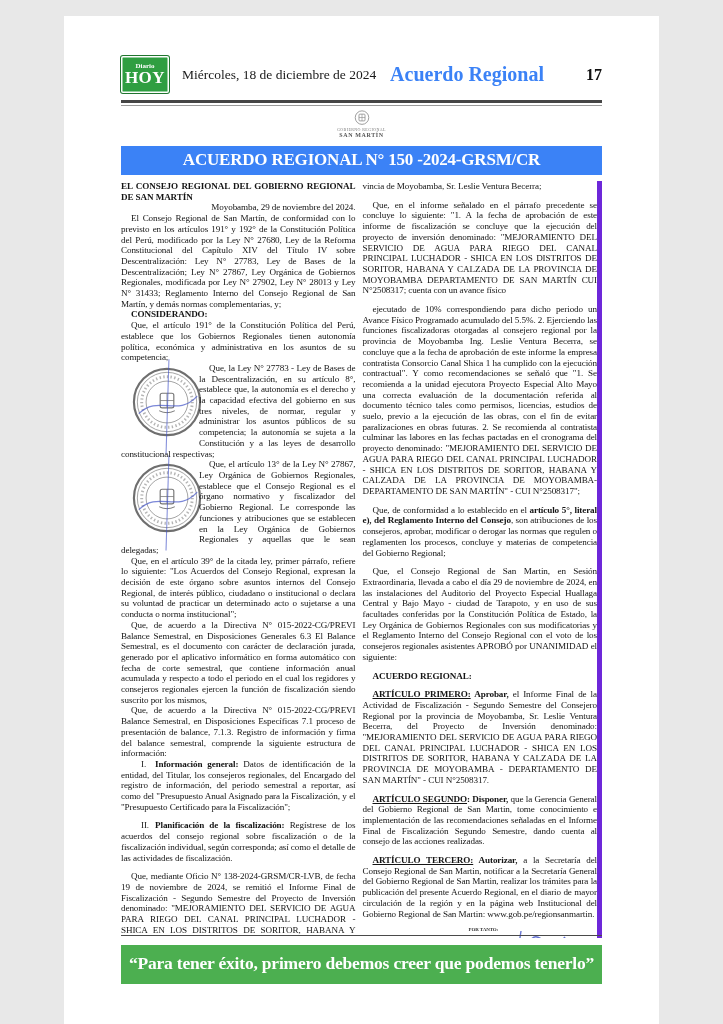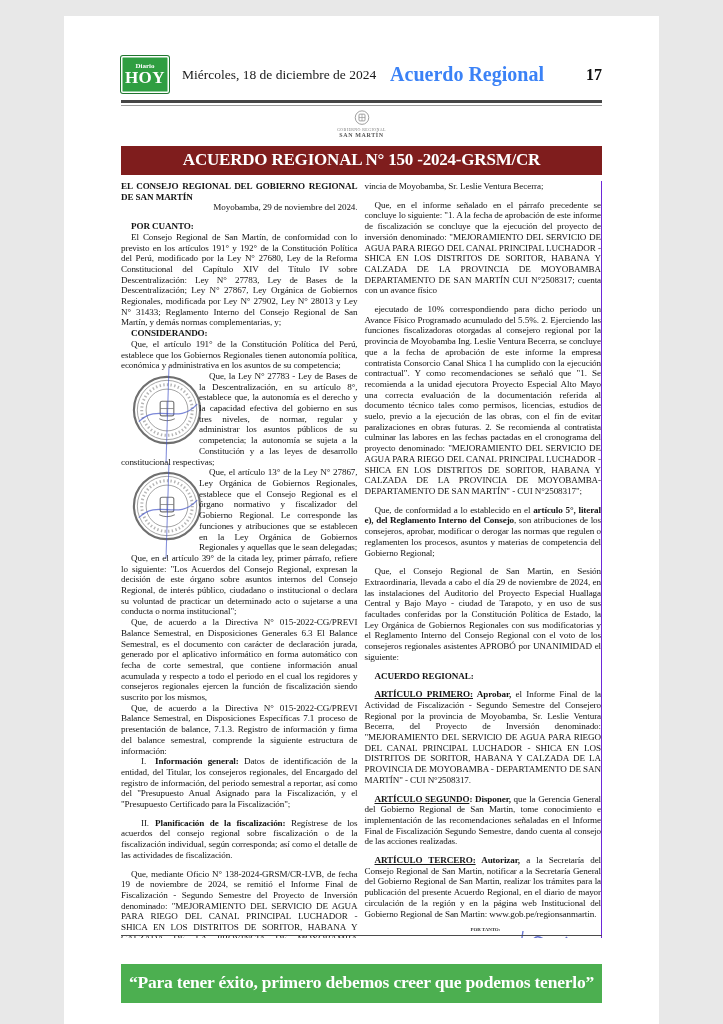--- a/index.html
+++ b/index.html
@@ -19,25 +19,25 @@
   .rule1{height:3px;background:#454545;margin-top:7px;}
   .rule2{height:1px;background:#9a9a9a;margin-top:2px;}
 
   
   .emblem{text-align:center;margin-top:4px;height:33px;}
   .emblem svg{display:block;margin:0 auto;}
   .em-org{font-size:4px;letter-spacing:.4px;color:#777;line-height:5px;}
   .em-reg{font-size:6px;font-weight:700;letter-spacing:.6px;color:#555;line-height:7px;}
 
   
-  .banner{margin-top:3px;background:#7f1d1d;color:#fff;text-align:center;font-weight:700;
+  .banner{margin-top:3px;background:#3b82f6;color:#fff;text-align:center;font-weight:700;
           font-size:17px;letter-spacing:-.2px;padding:4px 0 5px;}
 
   
-  .columns{display:flex;gap:7px;margin-top:6px;height:757px;overflow:hidden;border-right:1px solid #6d28d9;}
+  .columns{display:flex;gap:7px;margin-top:6px;height:757px;overflow:hidden;border-right:5px solid #6d28d9;}
   .col{width:301px;font-size:9.1px;line-height:10.7px;text-align:justify;letter-spacing:-.1px;color:#141414;}
   .p{margin:0;text-indent:10px;}
   .p.right{text-align:right;text-indent:0;}
   .p.noind{text-indent:0;}
   .p.gap{margin-top:8px;}
   .b{font-weight:700;}
   .bu{font-weight:700;text-decoration:underline;}
   .rn{display:inline-block;min-width:24px;}
 
   
@@ -52,21 +52,21 @@
   .sig-seal{width:44px;height:45px;flex:none;}
   .sig-txt{margin-left:4px;margin-top:6px;}
   .st-org{font-size:4px;font-weight:700;color:#4a4a4a;line-height:5px;}
   .st-sub{font-size:3.5px;color:#8a8a8a;line-height:4.5px;}
   .st-name{font-size:4px;font-weight:700;color:#444;margin-top:13px;line-height:5px;}
   .st-title{font-size:3.5px;color:#777;line-height:4.5px;}
   .sig-ink{position:absolute;left:86px;top:2px;width:150px;height:76px;overflow:visible;pointer-events:none;}
 
   
   .bottom-rule{position:absolute;left:57px;right:57px;top:919px;height:1px;background:#4a4a4a;}
-  .footer-quote{position:absolute;left:57px;right:57px;top:948px;background:#4caf50;color:#fff;
+  .footer-quote{position:absolute;left:57px;right:57px;top:929px;background:#4caf50;color:#fff;
                 text-align:center;font-weight:700;font-size:17.5px;padding:8px 0 10px;letter-spacing:-.2px;}
 </style>
 </head>
 <body>
 
 <div class="page">
   <div class="content">
 
     <div class="hdr">
       <div class="logo">
@@ -90,21 +90,20 @@
       <div class="em-org">GOBIERNO REGIONAL</div>
       <div class="em-reg">SAN MARTÍN</div>
     </div>
 
     <div class="banner">ACUERDO REGIONAL N° 150 -2024-GRSM/CR</div>
 
     <div class="columns">
       <div class="col">
           <p class="p noind"><span class="b">EL CONSEJO REGIONAL DEL GOBIERNO REGIONAL DE SAN MARTÍN</span></p>
           <p class="p right"><span>Moyobamba, 29 de noviembre del 2024.</span></p>
-          <p class="p gap"><span class="b">POR CUANTO:</span></p>
           <p class="p"><span>El Consejo Regional de San Martín, de conformidad con lo previsto en los artículos 191° y 192° de la Constitución Política del Perú, modificado por la Ley N° 27680, Ley de la Reforma Constitucional del Capítulo XIV del Título IV sobre Descentralización: Ley N° 27783, Ley de Bases de la Descentralización; Ley N° 27867, Ley Orgánica de Gobiernos Regionales, modificada por Ley N° 27902, Ley N° 28013 y Ley N° 31433; Reglamento Interno del Consejo Regional de San Martín, y demás normas complementarias, y;</span></p>
           <p class="p"><span class="b">CONSIDERANDO:</span></p>
           <p class="p"><span>Que, el artículo 191° de la Constitución Política del Perú, establece que los Gobiernos Regionales tienen autonomía política, económica y administrativa en los asuntos de su competencia;</span></p>
           <p class="p">
   <span class="seal">
     <svg viewBox="0 0 74 76">
       <circle cx="37" cy="38" r="34" fill="none" stroke="#6f6f6f" stroke-width="2.2"></circle>
       <circle cx="37" cy="38" r="30.5" fill="none" stroke="#8a8a8a" stroke-width="0.8"></circle>
       <circle cx="37" cy="38" r="21.5" fill="none" stroke="#8a8a8a" stroke-width="0.8"></circle>
       <circle cx="37" cy="38" r="26" fill="none" stroke="#9b9b9b" stroke-width="3" stroke-dasharray="1.4 2.4" opacity="0.75"></circle>
@@ -137,21 +136,21 @@
           <p class="p"><span>Que, de acuerdo a la Directiva N° 015-2022-CG/PREVI Balance Semestral, en Disposiciones Generales 6.3 El Balance Semestral, es el documento con carácter de declaración jurada, generado por el aplicativo informático en forma automático con fecha de corte semestral, que contiene información anual acumulada y respecto a todo el periodo en el cual los regidores y consejeros regionales ejercen la función de fiscalización siendo suscrito por los mismos,</span></p>
           <p class="p"><span>Que, de acuerdo a la Directiva N° 015-2022-CG/PREVI Balance Semestral, en Disposiciones Específicas 7.1 proceso de presentación de balance, 7.1.3. Registro de información y firma del balance semestral, comprende la siguiente estructura de información:</span></p>
           <p class="p"><span class="rn">I.</span><span class="b">Información general:</span><span> Datos de identificación de la entidad, del Titular, los consejeros regionales, del Encargado del registro de información, del periodo semestral a reportar, así como del "Presupuesto Anual Asignado para la Fiscalización, y el "Presupuesto Certificado para la Fiscalización";</span></p>
           <p class="p gap"><span class="rn">II.</span><span class="b">Planificación de la fiscalización:</span><span> Regístrese de los acuerdos del consejo regional sobre fiscalización o de la fiscalización individual, según corresponda; así como el detalle de las actividades de fiscalización.</span></p>
           <p class="p gap"><span>Que, mediante Oficio N° 138-2024-GRSM/CR-LVB, de fecha 19 de noviembre de 2024, se remitió el Informe Final de Fiscalización - Segundo Semestre del Proyecto de Inversión denominado: "MEJORAMIENTO DEL SERVICIO DE AGUA PARA RIEGO DEL CANAL PRINCIPAL LUCHADOR - SHICA EN LOS DISTRITOS DE SORITOR, HABANA Y CALZADA DE LA PROVINCIA DE MOYOBAMBA DEPARTAMENTO DE SAN MARTÍN - CUI N° 2508317, del Consejero Regional por la pro-</span></p>
         </div>
       <div class="col">
       <p class="p noind"><span>vincia de Moyobamba, Sr. Leslie Ventura Becerra;</span></p>
           <p class="p gap"><span>Que, en el informe señalado en el párrafo precedente se concluye lo siguiente: "1. A la fecha de aprobación de este informe de fiscalización se concluye que la ejecución del proyecto de inversión denominado: "MEJORAMIENTO DEL SERVICIO DE AGUA PARA RIEGO DEL CANAL PRINCIPAL LUCHADOR - SHICA EN LOS DISTRITOS DE SORITOR, HABANA Y CALZADA DE LA PROVINCIA DE MOYOBAMBA DEPARTAMENTO DE SAN MARTÍN CUI N°2508317; cuenta con un avance físico</span></p>
           <p class="p gap"><span>ejecutado de 10% correspondiendo para dicho periodo un Avance Físico Programado acumulado del 5.5%. 2. Ejerciendo las funciones fiscalizadoras otorgadas al consejero regional por la provincia de Moyobamba Ing. Leslie Ventura Becerra, se concluye que a la fecha de aprobación de este informe la empresa contratista Consorcio Canal Shica 1 ha cumplido con la ejecución contractual". Y como recomendaciones se señaló que "1. Se recomienda a la unidad ejecutora Proyecto Especial Alto Mayo una correcta evaluación de la documentación referida al documento técnico tales como permisos, licencias, estudios de suelo, previo a la ejecución de las obras, con el fin de evitar paralizaciones en obras futuras. 2. Se recomienda al contratista culminar las labores en las fechas pactadas en el cronograma del proyecto denominado: "MEJORAMIENTO DEL SERVICIO DE AGUA PARA RIEGO DEL CANAL PRINCIPAL LUCHADOR - SHICA EN LOS DISTRITOS DE SORITOR, HABANA Y CALZADA DE LA PROVINCIA DE MOYOBAMBA-DEPARTAMENTO DE SAN MARTÍN" - CUI N°2508317";</span></p>
-          <p class="p gap"><span>Que, de conformidad a lo establecido en el </span><span class="b">artículo 5°, literal e), del Reglamento Interno del Consejo</span><span>, son atribuciones de los consejeros, aprobar, modificar o derogar las normas que regulen o reglamenten los procesos, asuntos y materias de competencia del Gobierno Regional;</span></p>
+          <p class="p gap"><span>Que, de conformidad a lo establecido en el </span><span class="b">artículo 5°, literal e), del Reglamento Interno del Consejo</span><span>, son atribuciones de los consejeros, aprobar, modificar o derogar las normas que regulen o reglamenten los procesos, concluye y materias de competencia del Gobierno Regional;</span></p>
           <p class="p gap"><span>Que, el Consejo Regional de San Martin, en Sesión Extraordinaria, llevada a cabo el día 29 de noviembre de 2024, en las instalaciones del Auditorio del Proyecto Especial Huallaga Central y Bajo Mayo - ciudad de Tarapoto, y en uso de sus facultades conferidas por la Constitución Política de Estado, la Ley Orgánica de Gobiernos Regionales con sus modificatorias y el Reglamento Interno del Consejo Regional con el voto de los consejeros regionales asistentes APROBÓ por UNANIMIDAD el siguiente:</span></p>
           <p class="p gap"><span class="b">ACUERDO REGIONAL:</span></p>
           <p class="p gap"><span class="bu">ARTÍCULO PRIMERO:</span><span class="b"> Aprobar,</span><span> el Informe Final de la Actividad de Fiscalización - Segundo Semestre del Consejero Regional por la provincia de Moyobamba, Sr. Leslie Ventura Becerra, del Proyecto de Inversión denominado: "MEJORAMIENTO DEL SERVICIO DE AGUA PARA RIEGO DEL CANAL PRINCIPAL LUCHADOR - SHICA EN LOS DISTRITOS DE SORITOR, HABANA Y CALZADA DE LA PROVINCIA DE MOYOBAMBA - DEPARTAMENTO DE SAN MARTÍN" - CUI N°2508317.</span></p>
           <p class="p gap"><span class="bu">ARTÍCULO SEGUNDO</span><span class="b">: Disponer,</span><span> que la Gerencia General del Gobierno Regional de San Martin, tome conocimiento e implementación de las recomendaciones señaladas en el Informe Final de Fiscalización Segundo Semestre, dando cuenta al consejo de las acciones realizadas.</span></p>
           <p class="p gap"><span class="bu">ARTÍCULO TERCERO:</span><span class="b"> Autorizar,</span><span> a la Secretaría del Consejo Regional de San Martin, notificar a la Secretaría General del Gobierno Regional de San Martin, realizar los trámites para la publicación del presente Acuerdo Regional, en el diario de mayor circulación de la región y en la página web Institucional del Gobierno Regional de San Martin: www.gob.pe/regionsanmartin.</span></p>
   <div class="sig">
     <p class="sig-portanto">POR TANTO:</p>
     <p class="sig-reg">Regístrese, publíquese y cúmplase.</p>
     <div class="sig-row">
       <svg class="sig-seal" viewBox="0 0 46 47">

